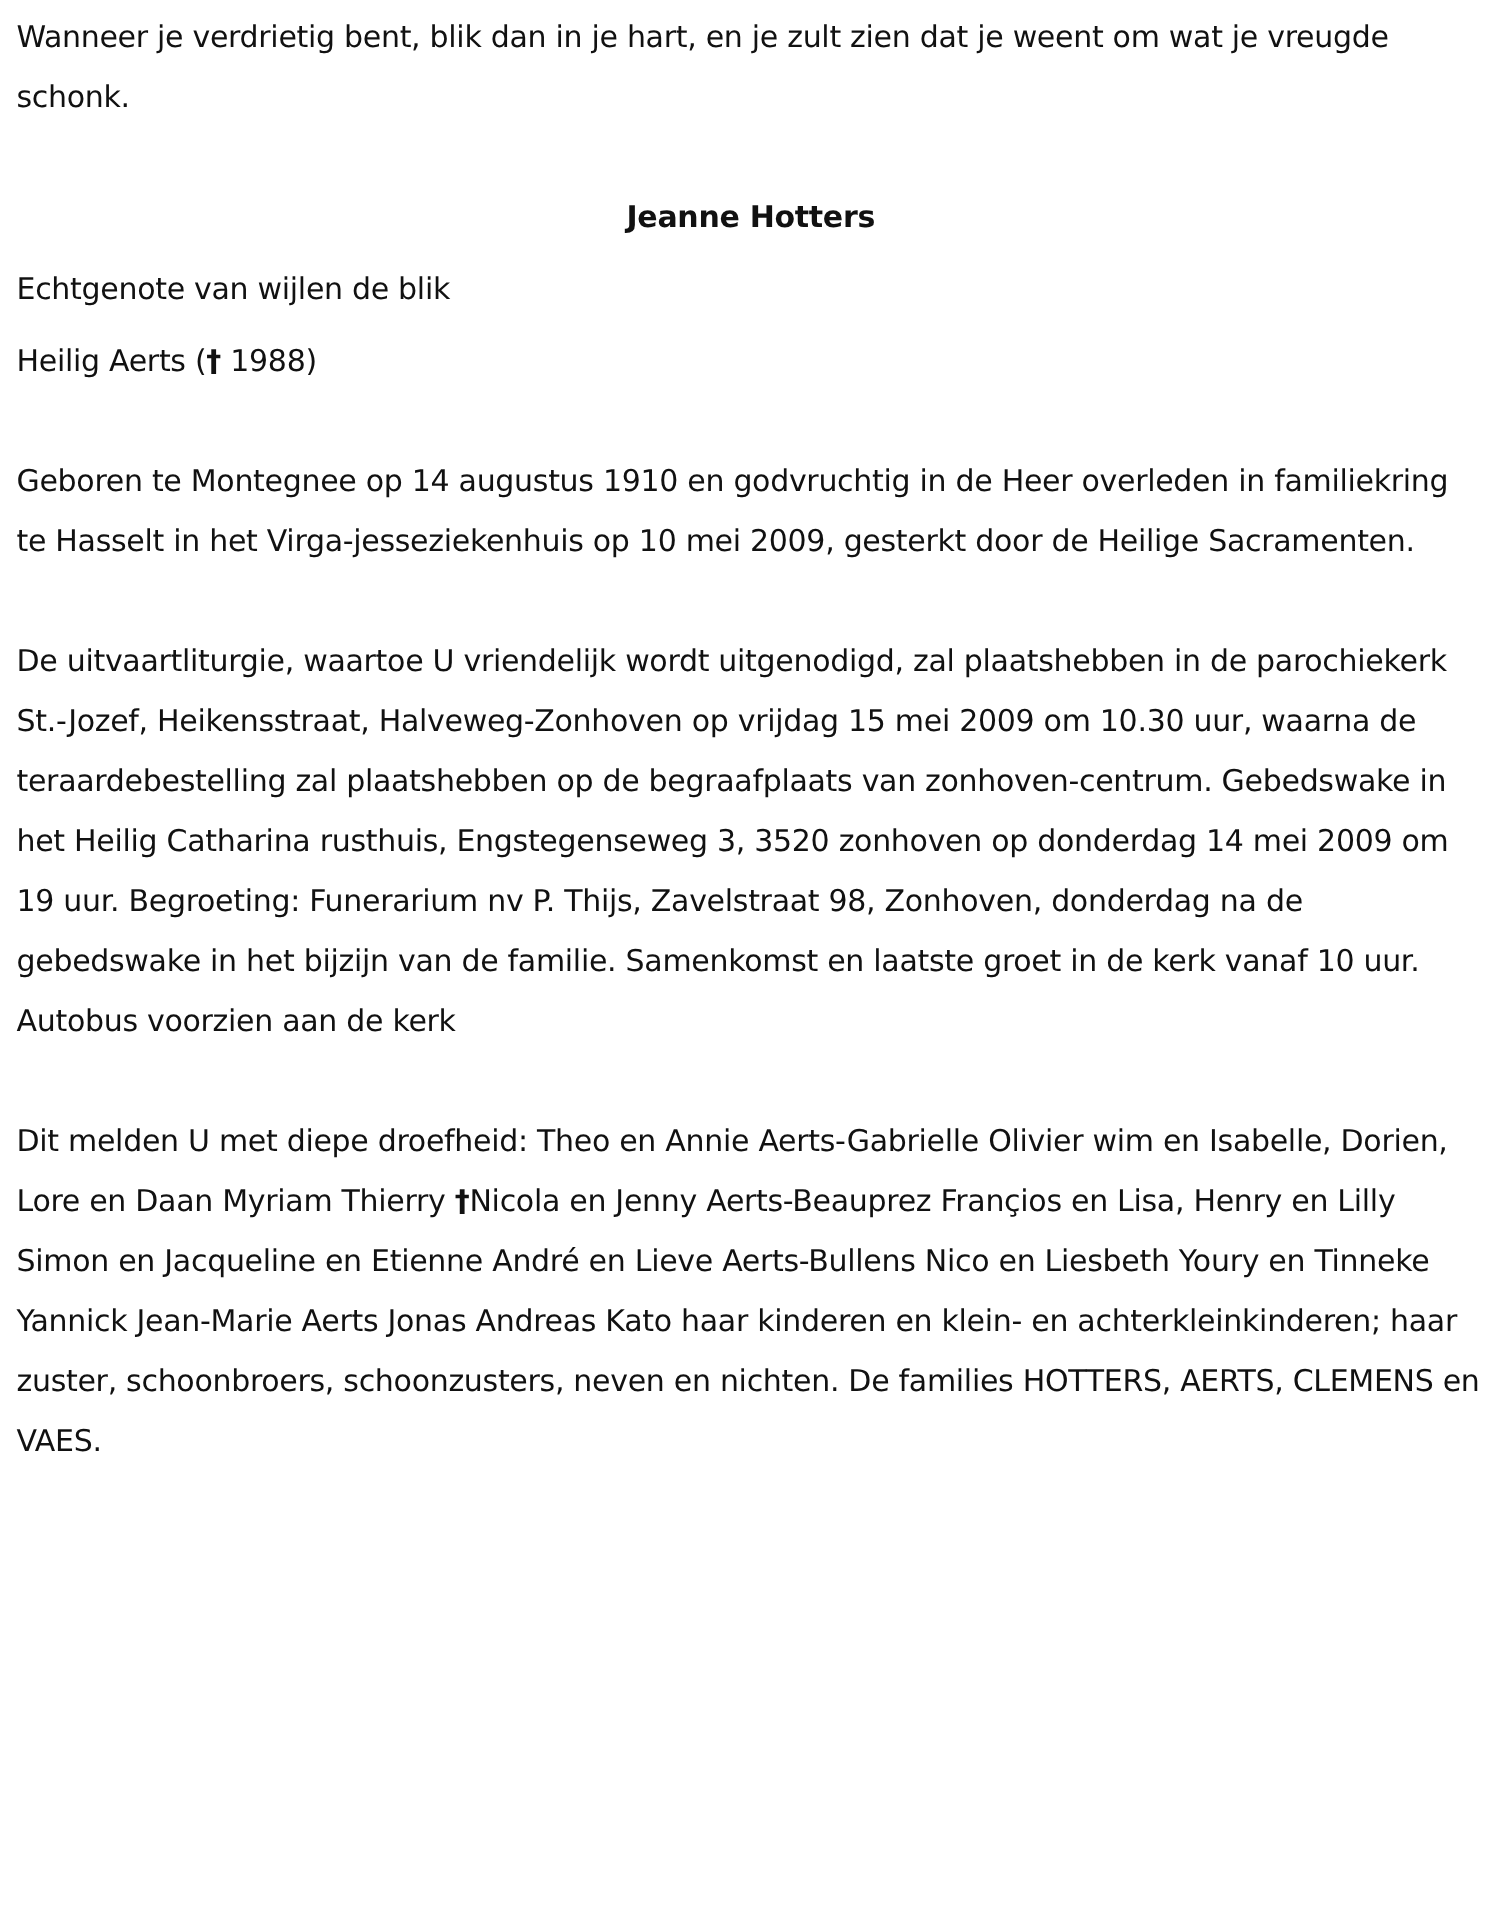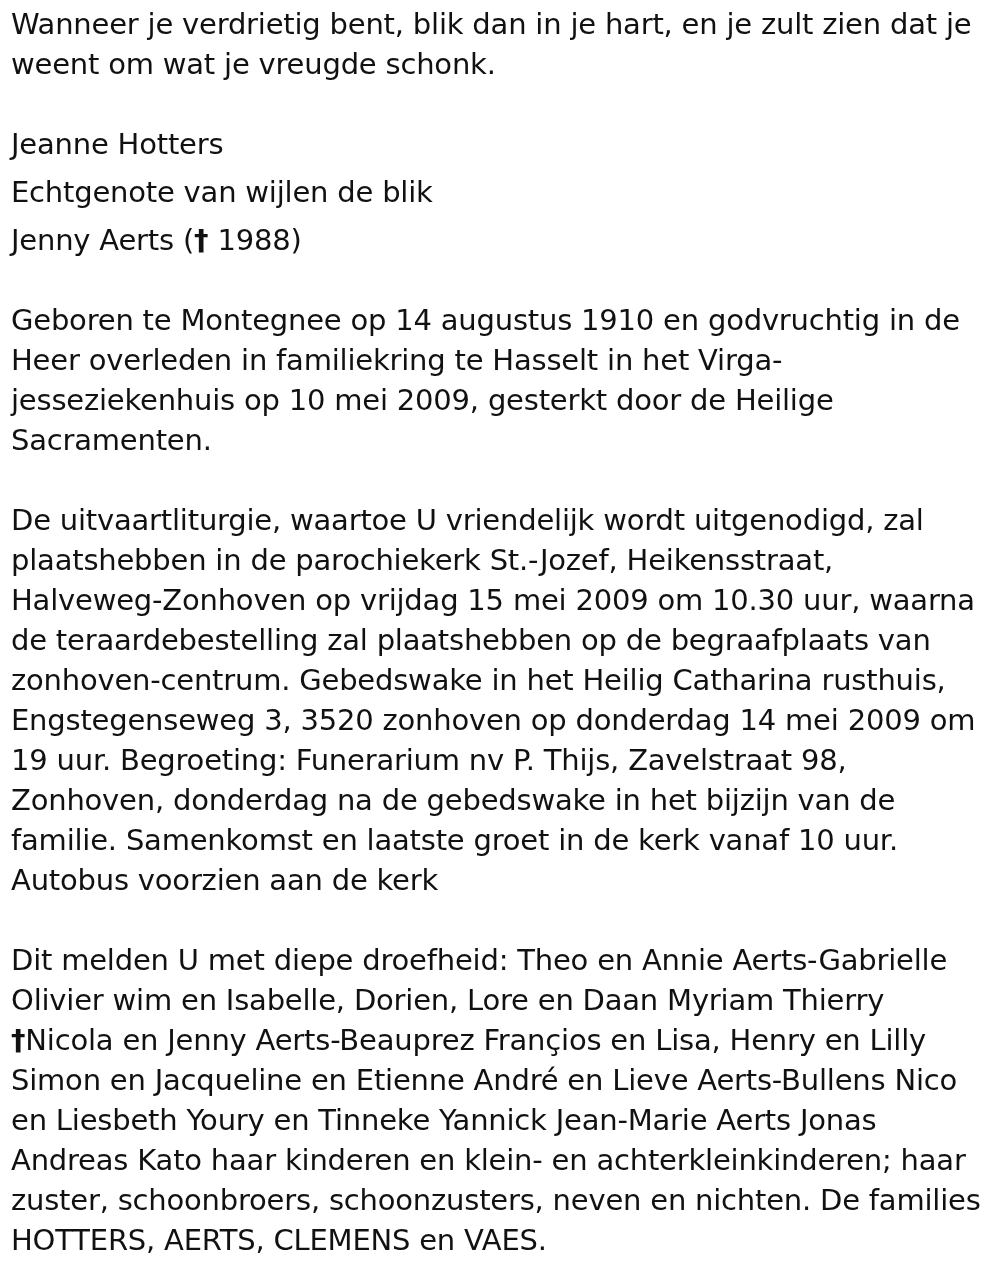--- a/index.html
+++ b/index.html
@@ -9,49 +9,50 @@
     }
     body {
       width: 1000px;
       height: 1286px;
       overflow: hidden;
       color: #111111;
       font-family: "DejaVu Sans", sans-serif;
     }
     .doc {
       padding: 4px 10px 0 11px;
-      font-size: 29px;
+      font-size: 20px;
       line-height: 40px;
       letter-spacing: -0.2px;
     }
     .p {
       margin: 0 0 40px 0;
     }
     .line {
       display: block;
       margin: 0 0 8px 0;
     }
     .bold {
-      font-weight: normal;
+      font-weight: bold;
+      text-align: center;
     }
     .cross {
       font-weight: bold;
     }
   </style>
 </head>
 <body>
 
 <div class="doc">
 
   <p class="p">Wanneer je verdrietig bent, blik dan in je hart, en je zult zien dat je weent om wat je vreugde schonk.</p>
 
   <div class="p">
     <span class="line bold">Jeanne Hotters</span>
     <span class="line">Echtgenote van wijlen de blik</span>
-    <span class="line"><span>Jenny Aerts (</span><span class="cross">†</span> <span>1988)</span></span>
+    <span class="line"><span>Heilig Aerts (</span><span class="cross">†</span> <span>1988)</span></span>
   </div>
 
   <p class="p">Geboren te Montegnee op 14 augustus 1910 en godvruchtig in de Heer overleden in familiekring te Hasselt in het Virga-jesseziekenhuis op 10 mei 2009, gesterkt door de Heilige Sacramenten.</p>
 
   <p class="p">De uitvaartliturgie, waartoe U vriendelijk wordt uitgenodigd, zal plaatshebben in de parochiekerk St.-Jozef, Heikensstraat, Halveweg-Zonhoven op vrijdag 15 mei 2009 om 10.30 uur, waarna de teraardebestelling zal plaatshebben op de begraafplaats van zonhoven-centrum. Gebedswake in het Heilig Catharina rusthuis, Engstegenseweg 3, 3520 zonhoven op donderdag 14 mei 2009 om 19 uur. Begroeting: Funerarium nv P. Thijs, Zavelstraat 98, Zonhoven, donderdag na de gebedswake in het bijzijn van de familie. Samenkomst en laatste groet in de kerk vanaf 10 uur. Autobus voorzien aan de kerk</p>
 
   <p class="p"><span>Dit melden U met diepe droefheid: Theo en Annie Aerts-Gabrielle Olivier wim en Isabelle, Dorien, Lore en Daan Myriam Thierry </span><span class="cross">†</span><span>Nicola en Jenny Aerts-Beauprez Françios en Lisa, Henry en Lilly Simon en Jacqueline en Etienne André en Lieve Aerts-Bullens Nico en Liesbeth Youry en Tinneke Yannick Jean-Marie Aerts Jonas Andreas Kato haar kinderen en klein- en achterkleinkinderen; haar zuster, schoonbroers, schoonzusters, neven en nichten. De families HOTTERS, AERTS, CLEMENS en VAES.</span></p>
 
 
 </div>

